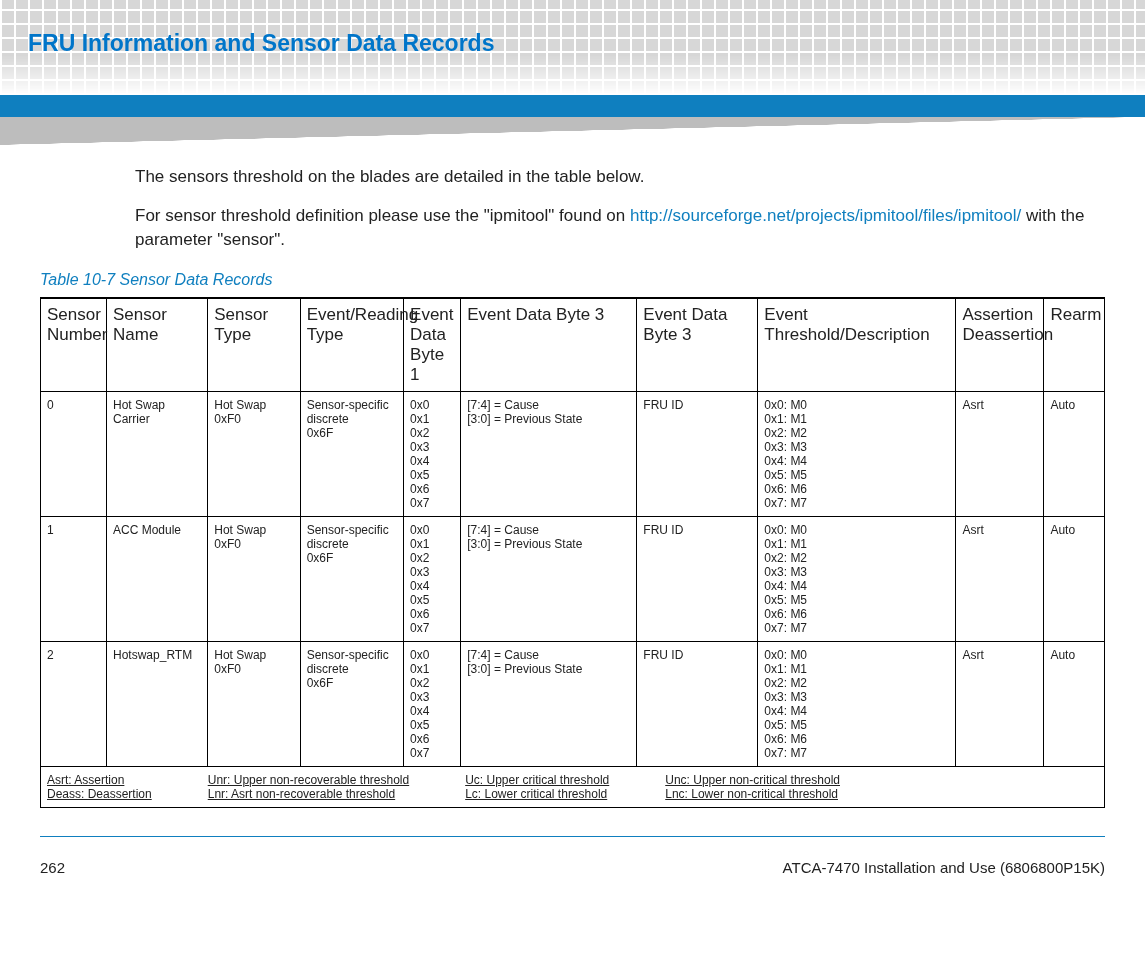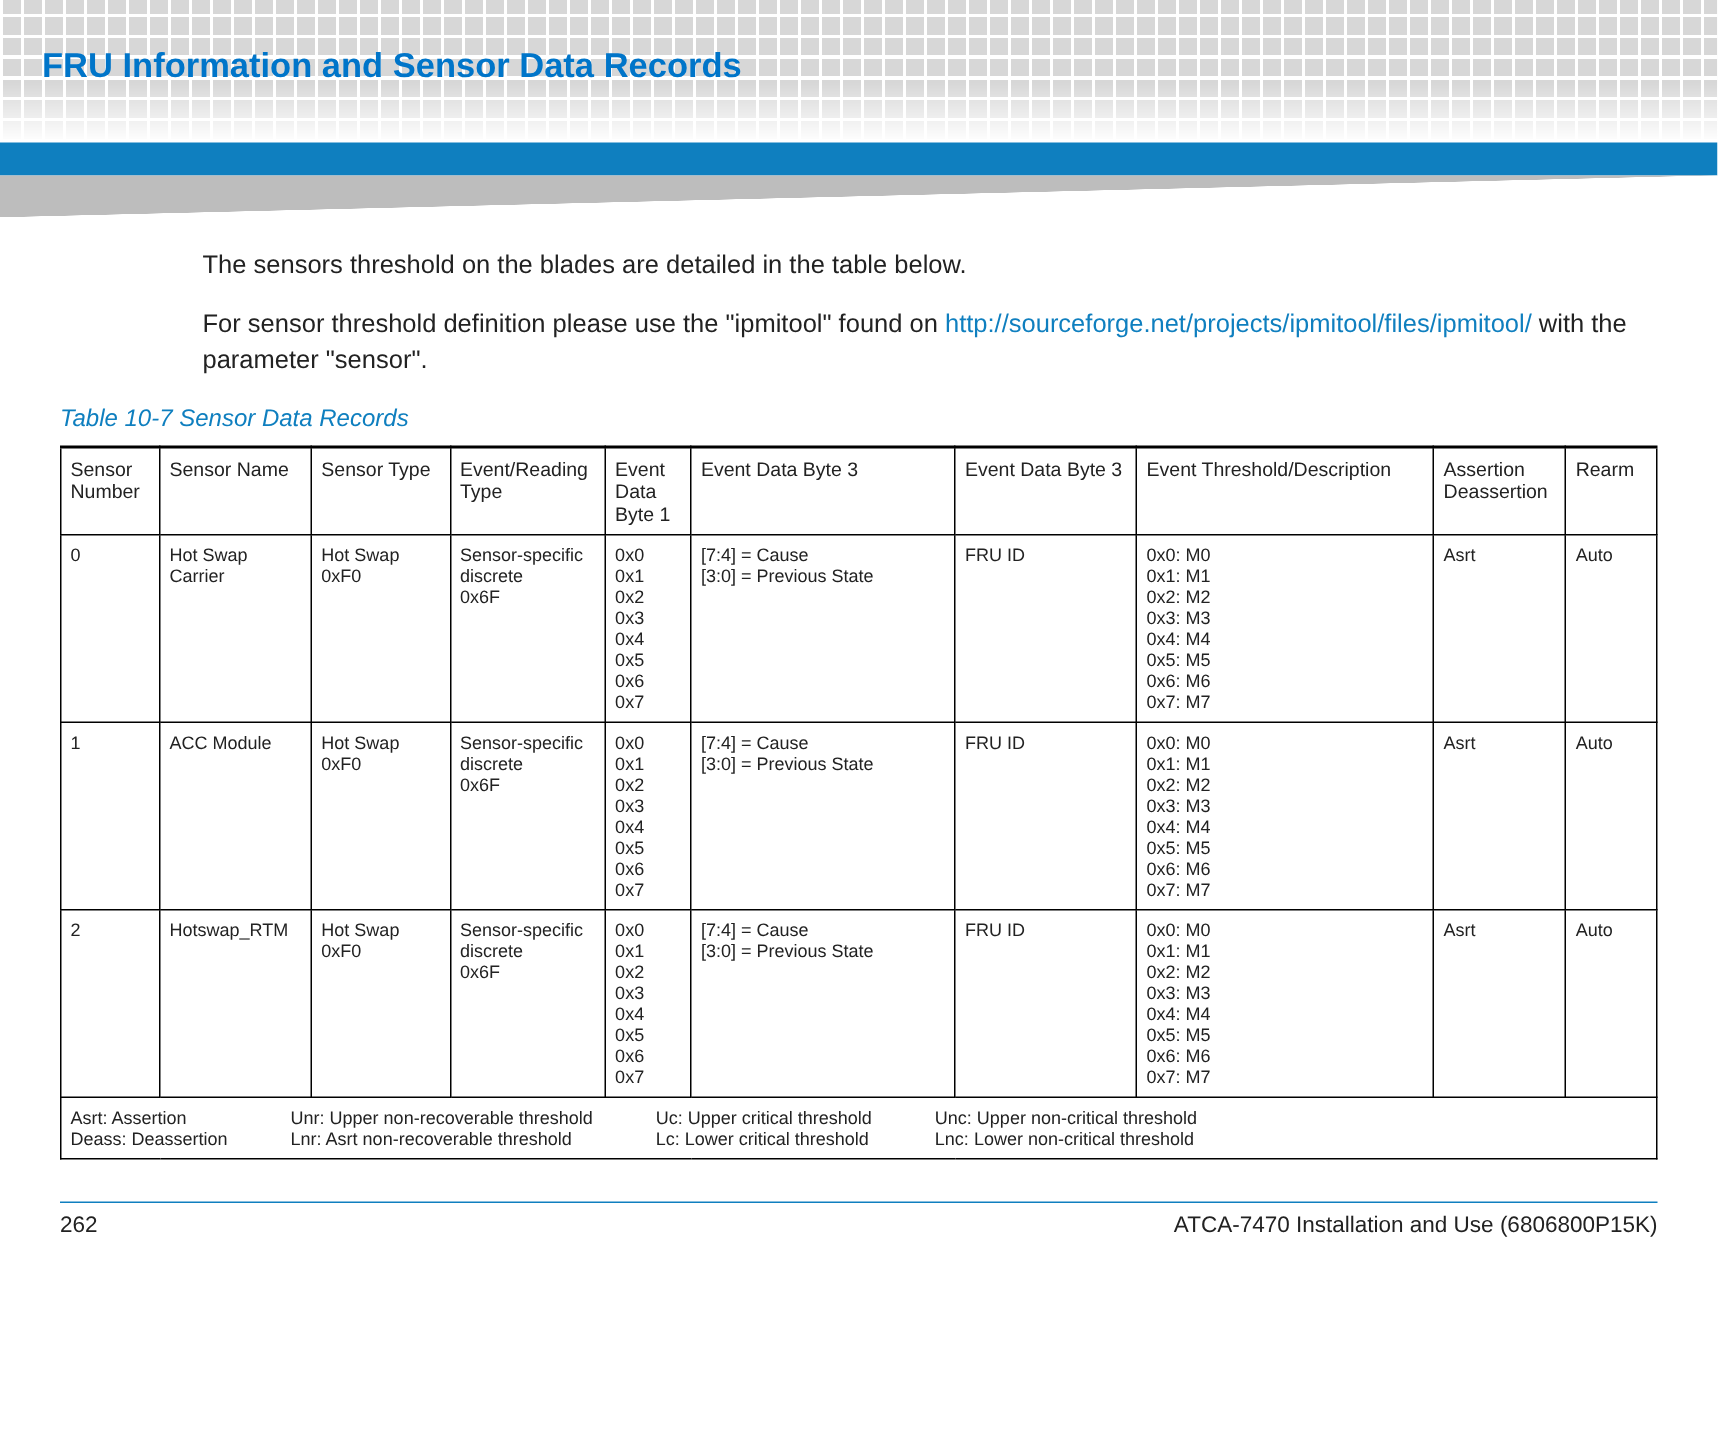--- a/index.html
+++ b/index.html
@@ -66,39 +66,39 @@
     table-layout: fixed;
   }
   table.sensor th, table.sensor td {
     border: 1px solid #000;
     padding: 6px 6px;
     vertical-align: top;
     text-align: left;
     font-weight: 400;
   }
   table.sensor th {
-    font-size: 13px;
+    font-size: 17px;
     font-weight: 400;
   }
   table.sensor thead tr { border-top: 2px solid #000; }
   table.sensor thead th { border-bottom: 1.5px solid #000; }
   .legend-row td {
     border-left: 1px solid #000;
     border-right: 1px solid #000;
     border-top: 1.5px solid #000;
     border-bottom: 1.5px solid #000;
     padding: 4px 10px;
     font-size: 12px;
   }
-  .legend-flex { display:flex; gap:42px; }
+  .legend-flex { display:flex; gap:56px;text-decoration:underline; }
   .legend-col { flex: 0 0 auto; white-space: pre-line; }
   .footer {
     margin: 28px 40px 0 40px;
     border-top: 1.5px solid #0f7fbf;
-    padding-top: 6px;
+    padding-top: 22px;
     display: flex;
     justify-content: space-between;
     font-size: 15px;
     color: #222;
     align-items: flex-end;
   }
   .multiline { white-space: pre-line; }
 </style>
 </head>
 <body>

